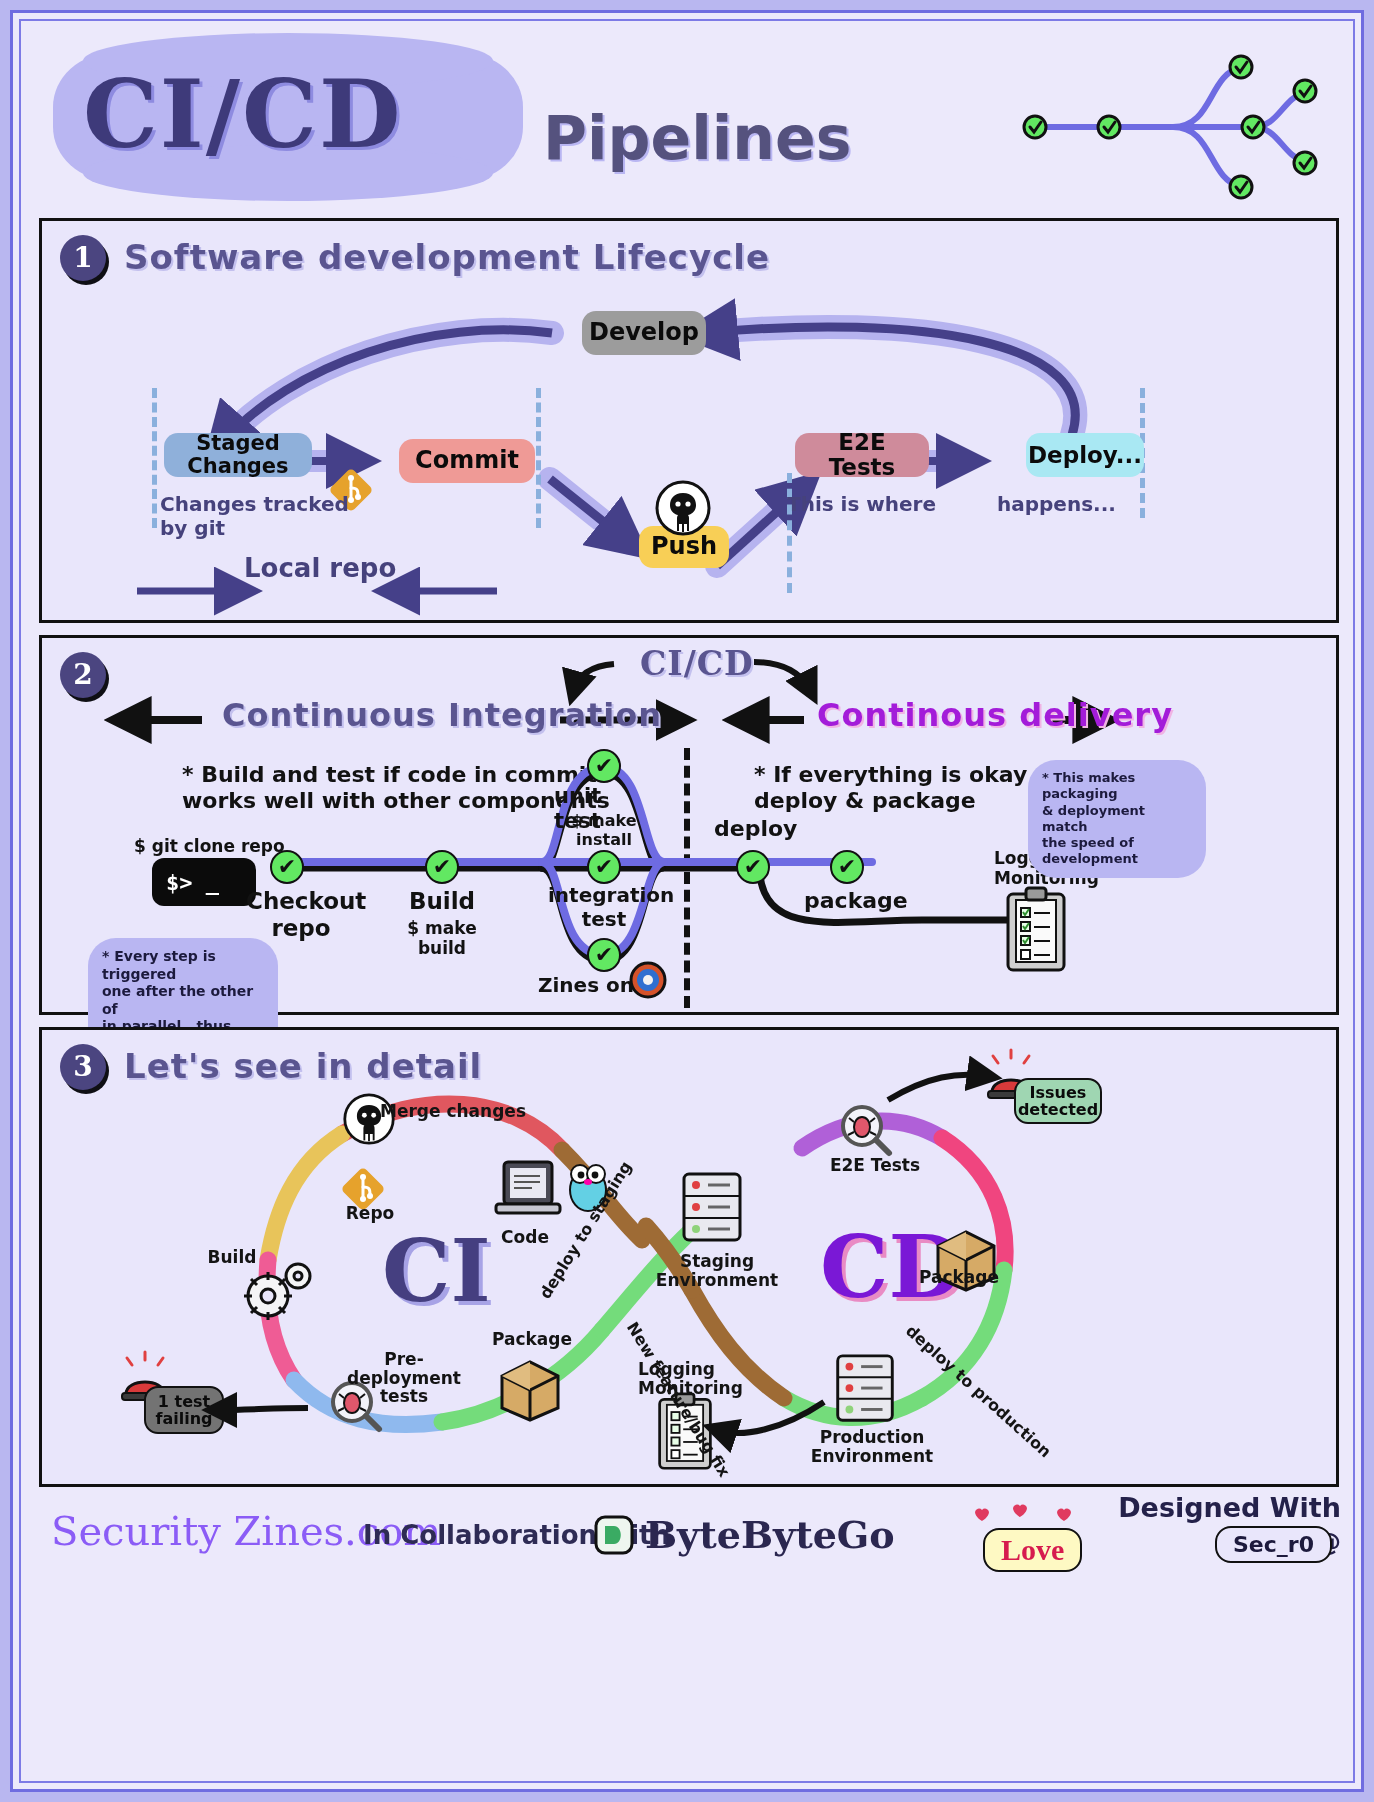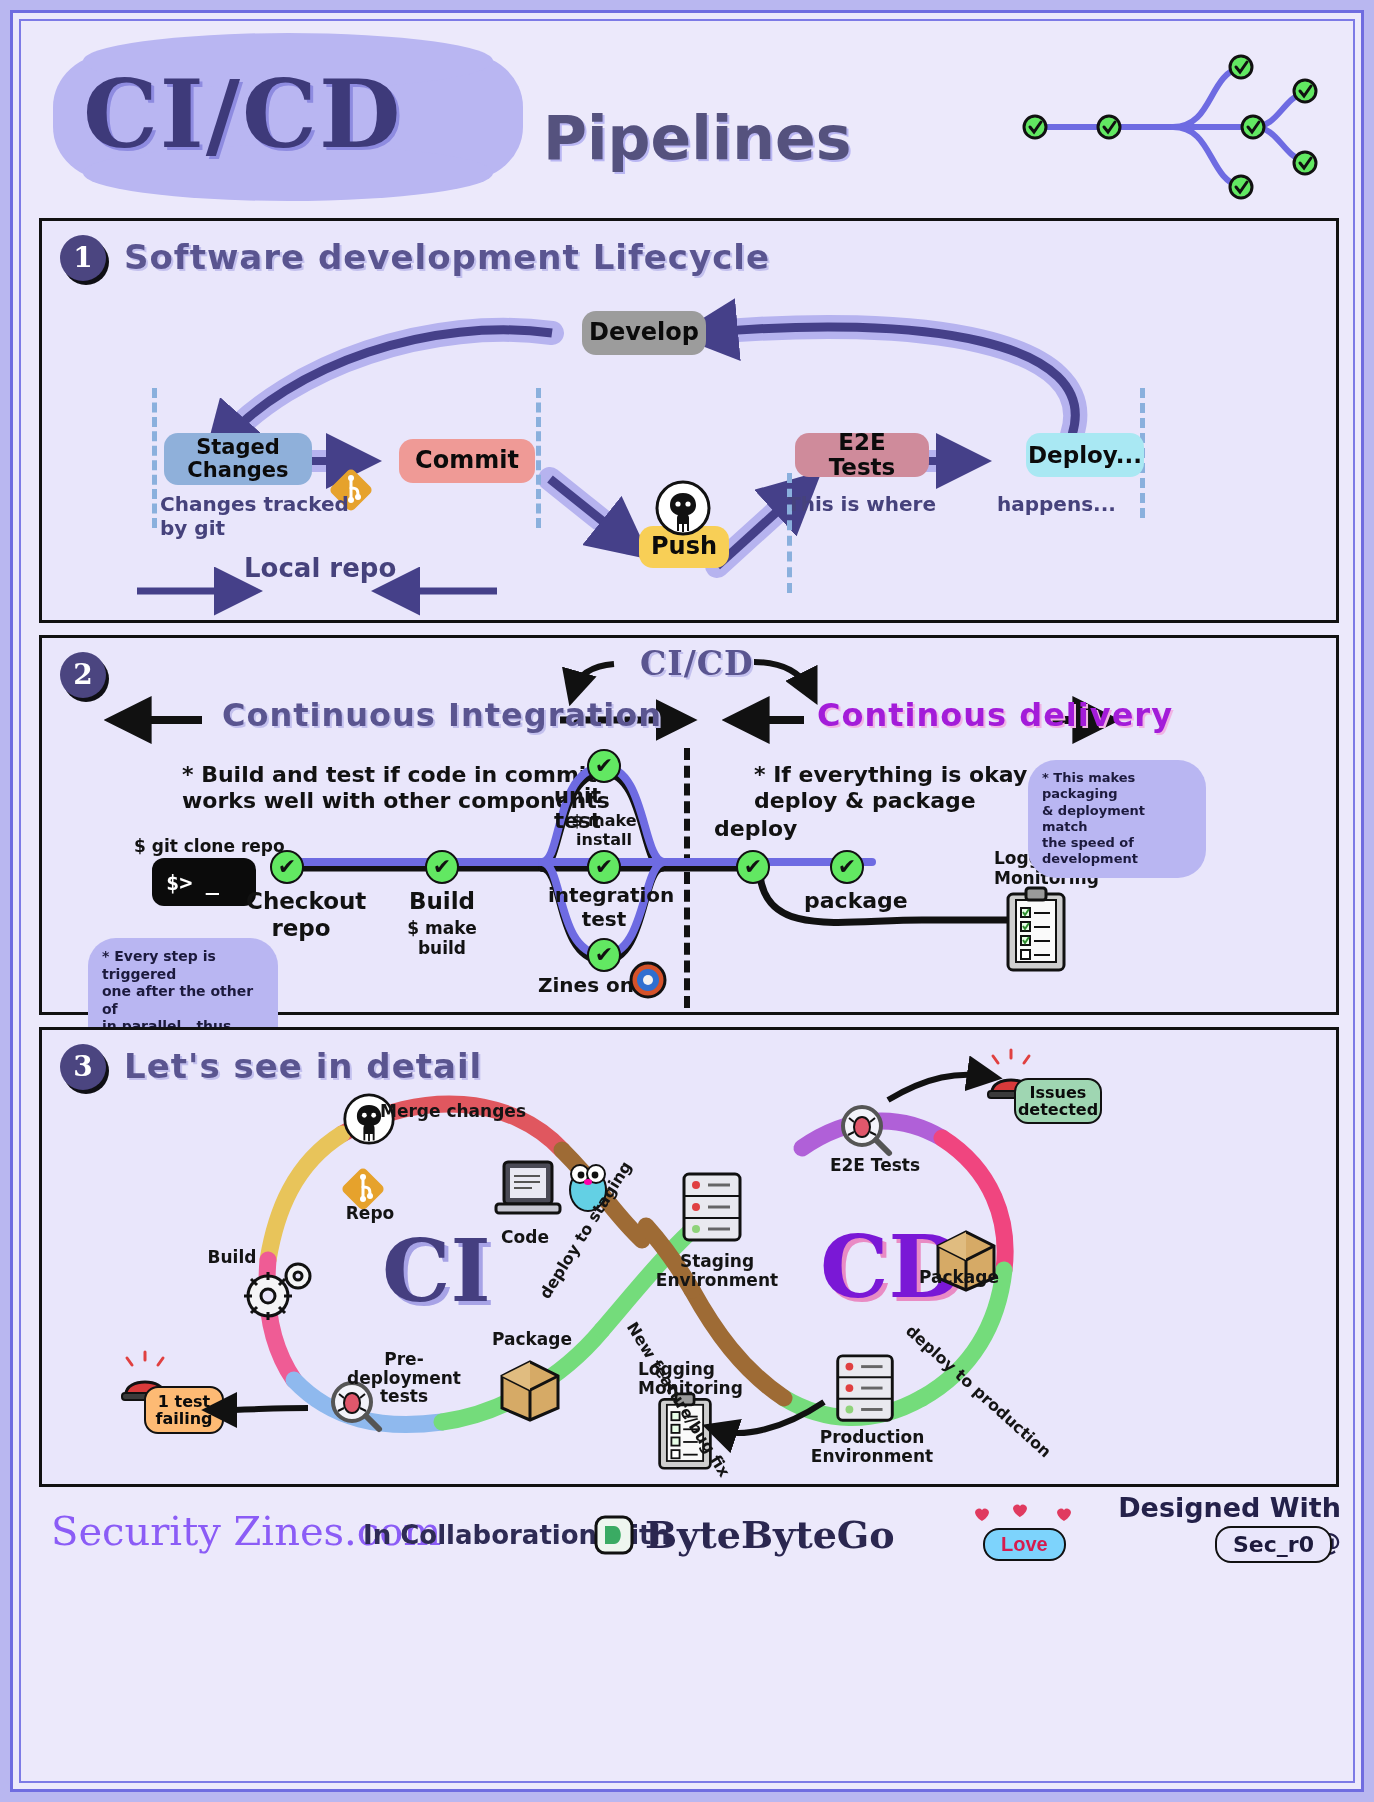--- a/index.html
+++ b/index.html
@@ -116,23 +116,23 @@
   }
   .bbg{
     position:absolute;left:598px;top:14px;
     font-family:"DejaVu Serif",serif;font-size:38px;font-weight:bold;color:#2b2750;
   }
   .designed{
     position:absolute;right:6px;top:-6px;width:400px;text-align:right;
     font-family:"DejaVu Sans",sans-serif;font-size:27px;font-weight:bold;color:#24214a;
   }
   .lovebadge{
-    position:absolute;left:0;top:0;background:#7dd3fc;border:2px solid #111;
+    position:absolute;left:0;top:0;background:#fef9c3;border:2px solid #111;
     border-radius:16px;padding:3px 16px;color:#d61b4e;font-weight:bold;
-    font-family:Liberation Sans, sans-serif;font-size:20px;
+    font-family:Liberation Serif, serif;font-size:30px;
   }
   .secbadge{
     position:absolute;left:0;top:0;background:#e9e6fb;border:2px solid #111;
     border-radius:16px;padding:4px 16px;color:#1d1a3d;font-weight:bold;
     font-family:"DejaVu Sans",sans-serif;font-size:22px;
   }
   .bubble{
     position:absolute;background:#b9b6f2;border-radius:28px;
     font-family:"DejaVu Sans",sans-serif;font-size:14px;font-weight:bold;
     color:#1c1a3d;line-height:1.25;padding:10px 14px;box-sizing:border-box;
@@ -212,21 +212,21 @@
       <path d="M455 370 L350 370" stroke="#454089" stroke-width="7" fill="none" marker-end="url(#ah1)"></path>
     </svg>
 
     <div class="vdash" style="left:110px;top:167px;height:140px"></div>
     <div class="vdash" style="left:494px;top:167px;height:140px"></div>
     <div class="vdash" style="left:745px;top:252px;height:120px"></div>
     <div class="vdash" style="left:1098px;top:167px;height:130px"></div>
 
     <div class="pill" style="left:540px;top:90px;width:124px;height:44px;background:#9c9c9c;font-size:24px">Develop</div>
 
-    <div class="pill" style="left:122px;top:212px;width:148px;height:52px;background:#8fb0da;white-space:pre-line">Staged
+    <div class="pill" style="left:122px;top:212px;width:148px;height:44px;background:#8fb0da;white-space:pre-line">Staged
 Changes</div>
 
     <div class="pill" style="left:357px;top:218px;width:136px;height:44px;background:#ef9a96;font-size:24px">Commit</div>
 
     <div class="pill" style="left:597px;top:305px;width:90px;height:42px;background:#f8cf56;font-size:24px">Push</div>
 
     <div class="pill" style="left:753px;top:212px;width:134px;height:44px;background:#cf8b9b;font-size:23px">E2E Tests</div>
 
     <div class="pill" style="left:984px;top:212px;width:118px;height:44px;background:#a9e8f3;font-size:23px">Deploy...</div>
 
@@ -494,21 +494,21 @@
 
     <svg style="position:absolute;left:72px;top:320px;width:62px;height:52px" viewBox="0 0 62 52">
       <g stroke="#e04040" stroke-width="3" stroke-linecap="round">
         <path d="M31 2 l0 8"></path>
           <path d="M13 8 l5 7"></path>
           <path d="M49 8 l-5 7"></path>
       </g>
       <path d="M12 44 C12 28 50 28 50 44 Z" fill="#d83a3a" stroke="#111" stroke-width="3"></path>
       <rect x="8" y="43" width="46" height="7" rx="3" fill="#3b3b3b" stroke="#111" stroke-width="2"></rect>
     </svg>
-    <div class="pill" style="left:102px;top:356px;width:80px;height:48px;background:#fdba74;font-size:16px;white-space:pre-line;border:2px solid #111">1 test
+    <div class="pill" style="left:102px;top:356px;width:80px;height:48px;background:#737373;font-size:16px;white-space:pre-line;border:2px solid #111">1 test
 failing</div>
 
     <svg style="position:absolute;left:796px;top:72px;width:56px;height:56px" viewBox="0 0 56 56">
       <circle cx="24" cy="24" r="19" fill="#f3f3fa" stroke="#555" stroke-width="4"></circle>
       <ellipse cx="24" cy="25" rx="8" ry="10" fill="#e0576b" stroke="#111" stroke-width="2"></ellipse>
       <g stroke="#111" stroke-width="2">
           <path d="M16 20 l-5 -4"></path>
           <path d="M32 20 l5 -4"></path>
           <path d="M16 30 l-6 3"></path>
           <path d="M32 30 l6 3"></path>

